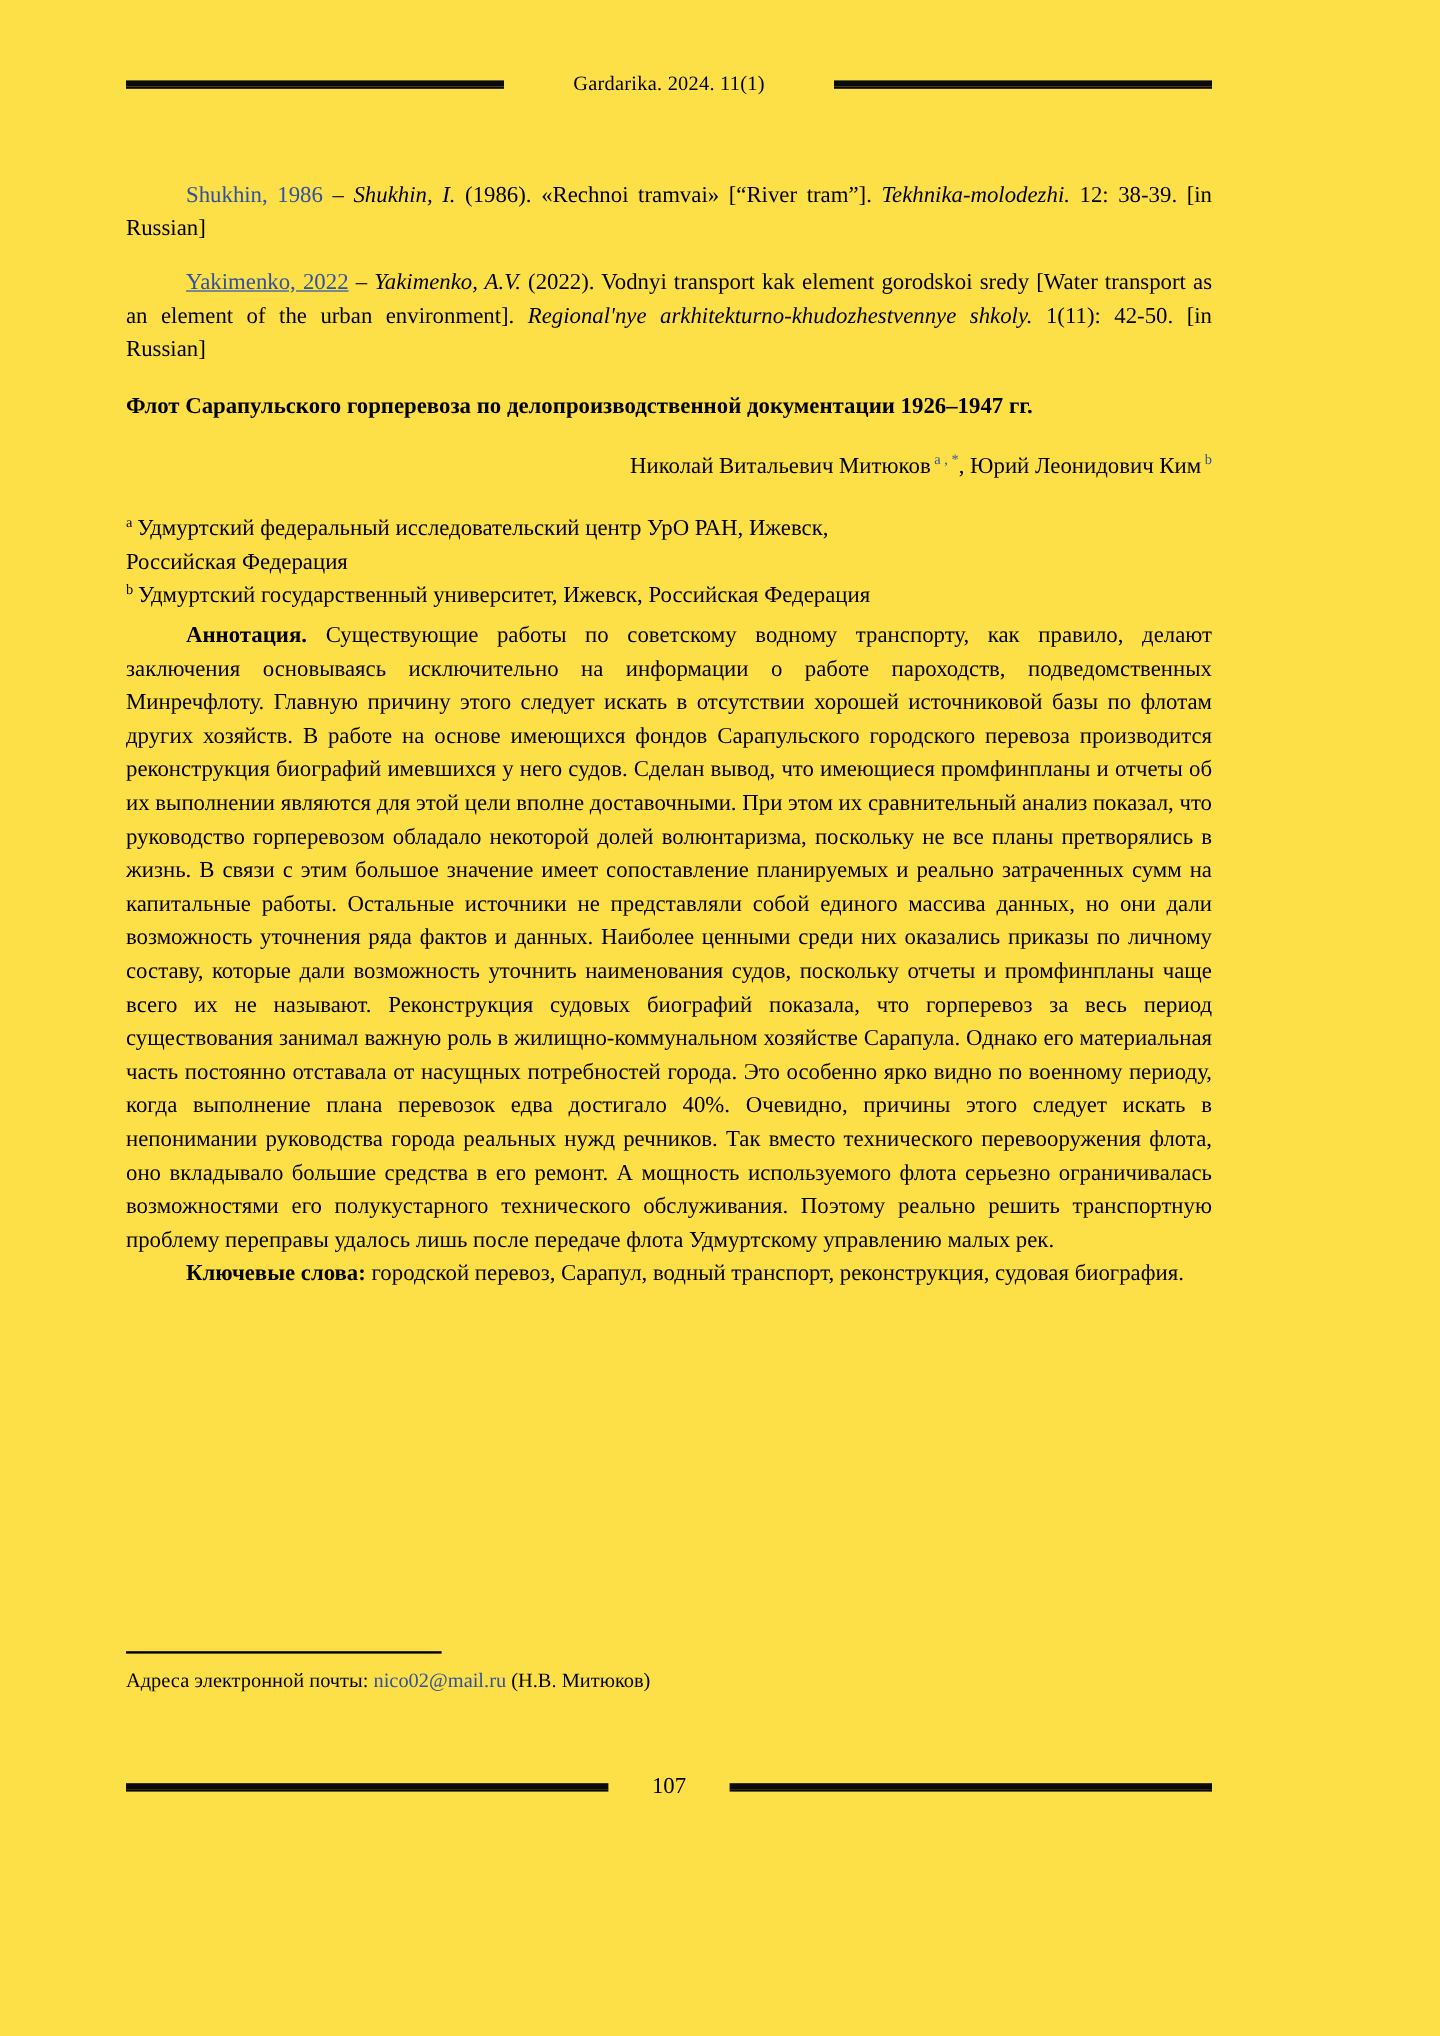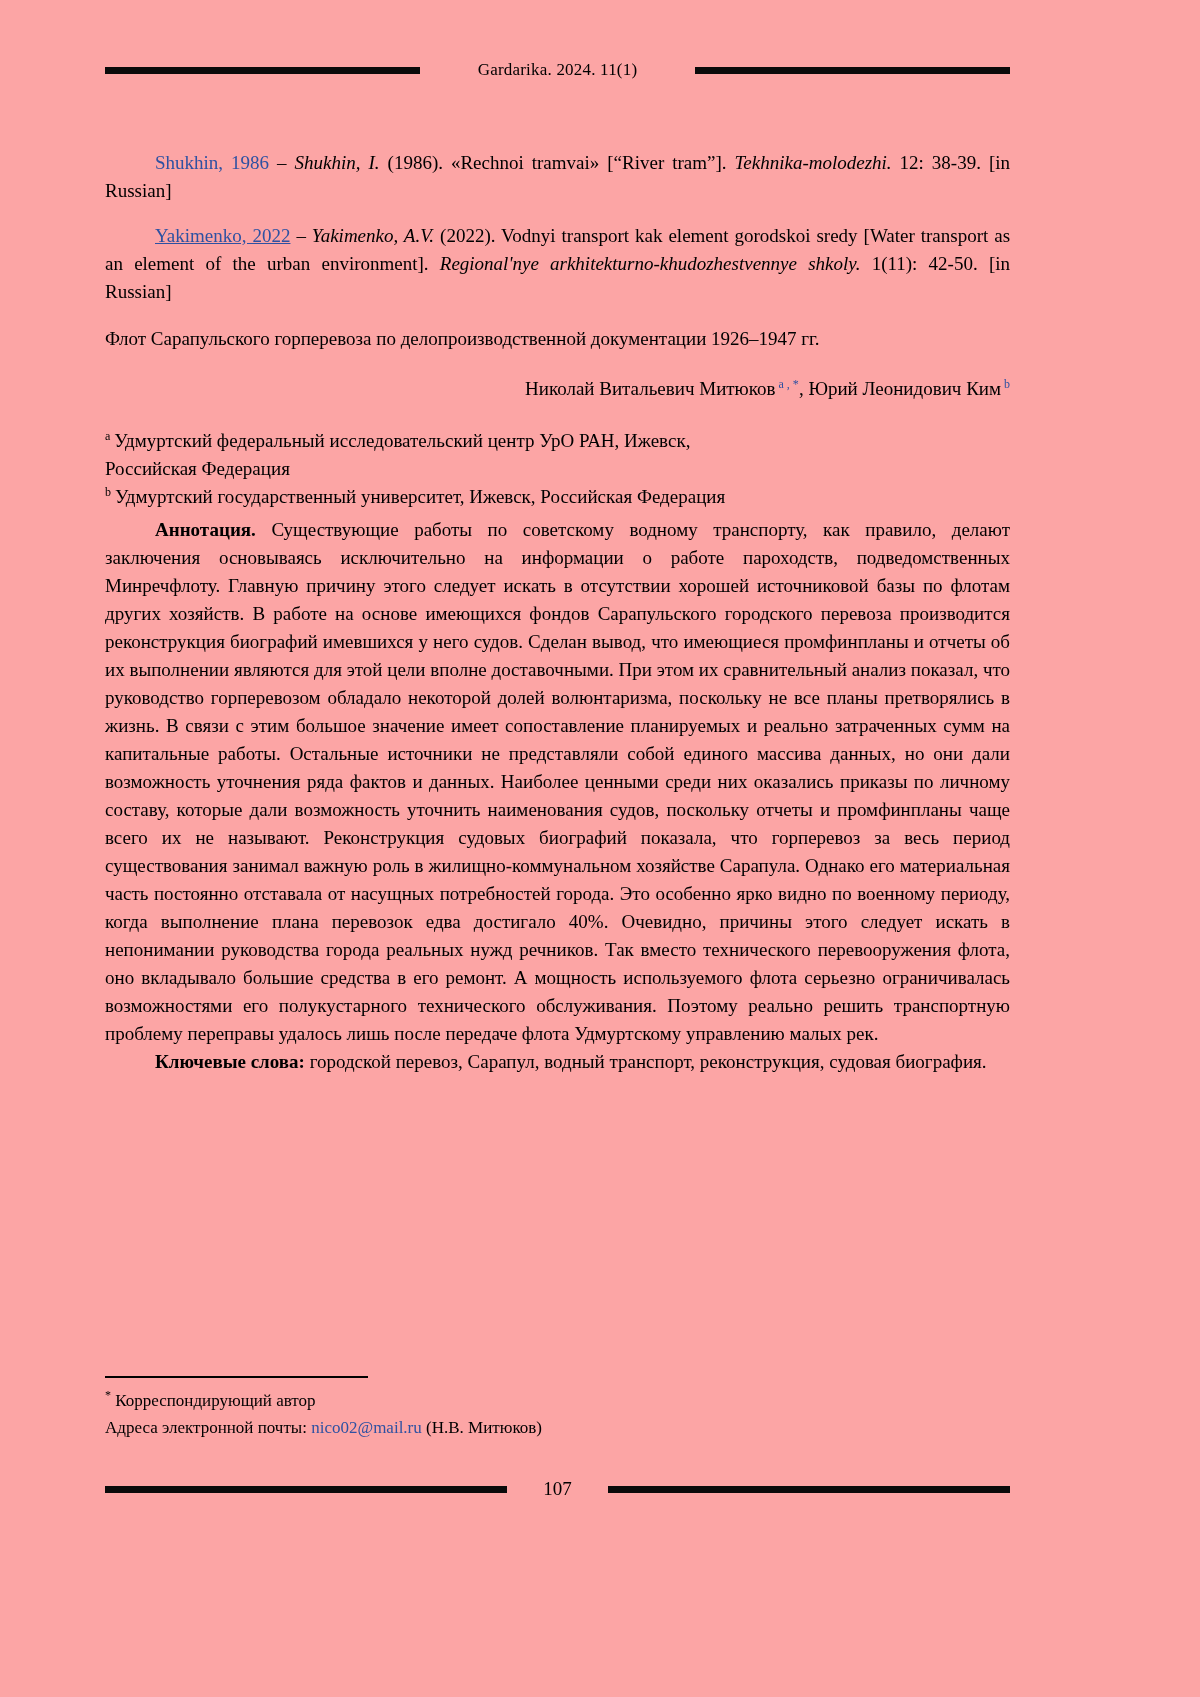--- a/index.html
+++ b/index.html
@@ -6,21 +6,21 @@
   html, body { background: #ffffff; }
   body {
     font-family: "Liberation Serif", "DejaVu Serif", serif;
     color: #000;
     width: 1200px;
   }
   .page {
     position: relative;
     width: 1200px;
     height: 1697px;
-    background: #fca5a5;
+    background: #fde047;
     overflow: hidden;
   }
 
   
   .band {
     position: absolute;
     left: 105px;
     width: 905px;
     display: flex;
     align-items: center;
@@ -47,21 +47,21 @@
     top: 132px;
     width: 905px;
     font-size: 19px;
     line-height: 28px;
     text-align: justify;
   }
   .ref { text-indent: 50px; margin-top: 17px; }
   .article-title {
     margin-top: 18px;
     font-size: 19px;
-    font-weight: normal;
+    font-weight: bold;
     line-height: 29px;
     text-align: left;
   }
   .authors-line {
     margin-top: 22px;
     text-align: right;
   }
   .affiliations {
     margin-top: 24px;
     text-align: left;
@@ -121,21 +121,20 @@
     </div>
 
     <p class="abstract"><b>Аннотация.</b> <span>Существующие работы по советскому водному транспорту, как правило, делают заключения основываясь исключительно на информации о работе пароходств, подведомственных Минречфлоту. Главную причину этого следует искать в отсутствии хорошей источниковой базы по флотам других хозяйств. В работе на основе имеющихся фондов Сарапульского городского перевоза производится реконструкция биографий имевшихся у него судов. Сделан вывод, что имеющиеся промфинпланы и отчеты об их выполнении являются для этой цели вполне доставочными. При этом их сравнительный анализ показал, что руководство горперевозом обладало некоторой долей волюнтаризма, поскольку не все планы претворялись в жизнь. В связи с этим большое значение имеет сопоставление планируемых и реально затраченных сумм на капитальные работы. Остальные источники не представляли собой единого массива данных, но они дали возможность уточнения ряда фактов и данных. Наиболее ценными среди них оказались приказы по личному составу, которые дали возможность уточнить наименования судов, поскольку отчеты и промфинпланы чаще всего их не называют. Реконструкция судовых биографий показала, что горперевоз за весь период существования занимал важную роль в жилищно-коммунальном хозяйстве Сарапула. Однако его материальная часть постоянно отставала от насущных потребностей города. Это особенно ярко видно по военному периоду, когда выполнение плана перевозок едва достигало 40%. Очевидно, причины этого следует искать в непонимании руководства города реальных нужд речников. Так вместо технического перевооружения флота, оно вкладывало большие средства в его ремонт. А мощность используемого флота серьезно ограничивалась возможностями его полукустарного технического обслуживания. Поэтому реально решить транспортную проблему переправы удалось лишь после передаче флота Удмуртскому управлению малых рек.</span></p>
 
     <p class="keywords"><b>Ключевые слова:</b> <span>городской перевоз, Сарапул, водный транспорт, реконструкция, судовая биография.</span></p>
 
   </div>
 
   <div class="footnote-block">
     <div class="footnote-rule"></div>
-    <p class="footnote-line"><sup>*</sup> <span>Корреспондирующий автор</span></p>
     <p class="footnote-line"><span>Адреса электронной почты: </span><a class="link" style="color: rgb(46, 81, 162);">nico02@mail.ru</a><span> (Н.В. Митюков)</span></p>
   </div>
 
   <div class="band band-footer">
     <div class="dbl-rule"></div>
     <div class="page-number">107</div>
     <div class="dbl-rule"></div>
   </div>
 
 </div>

